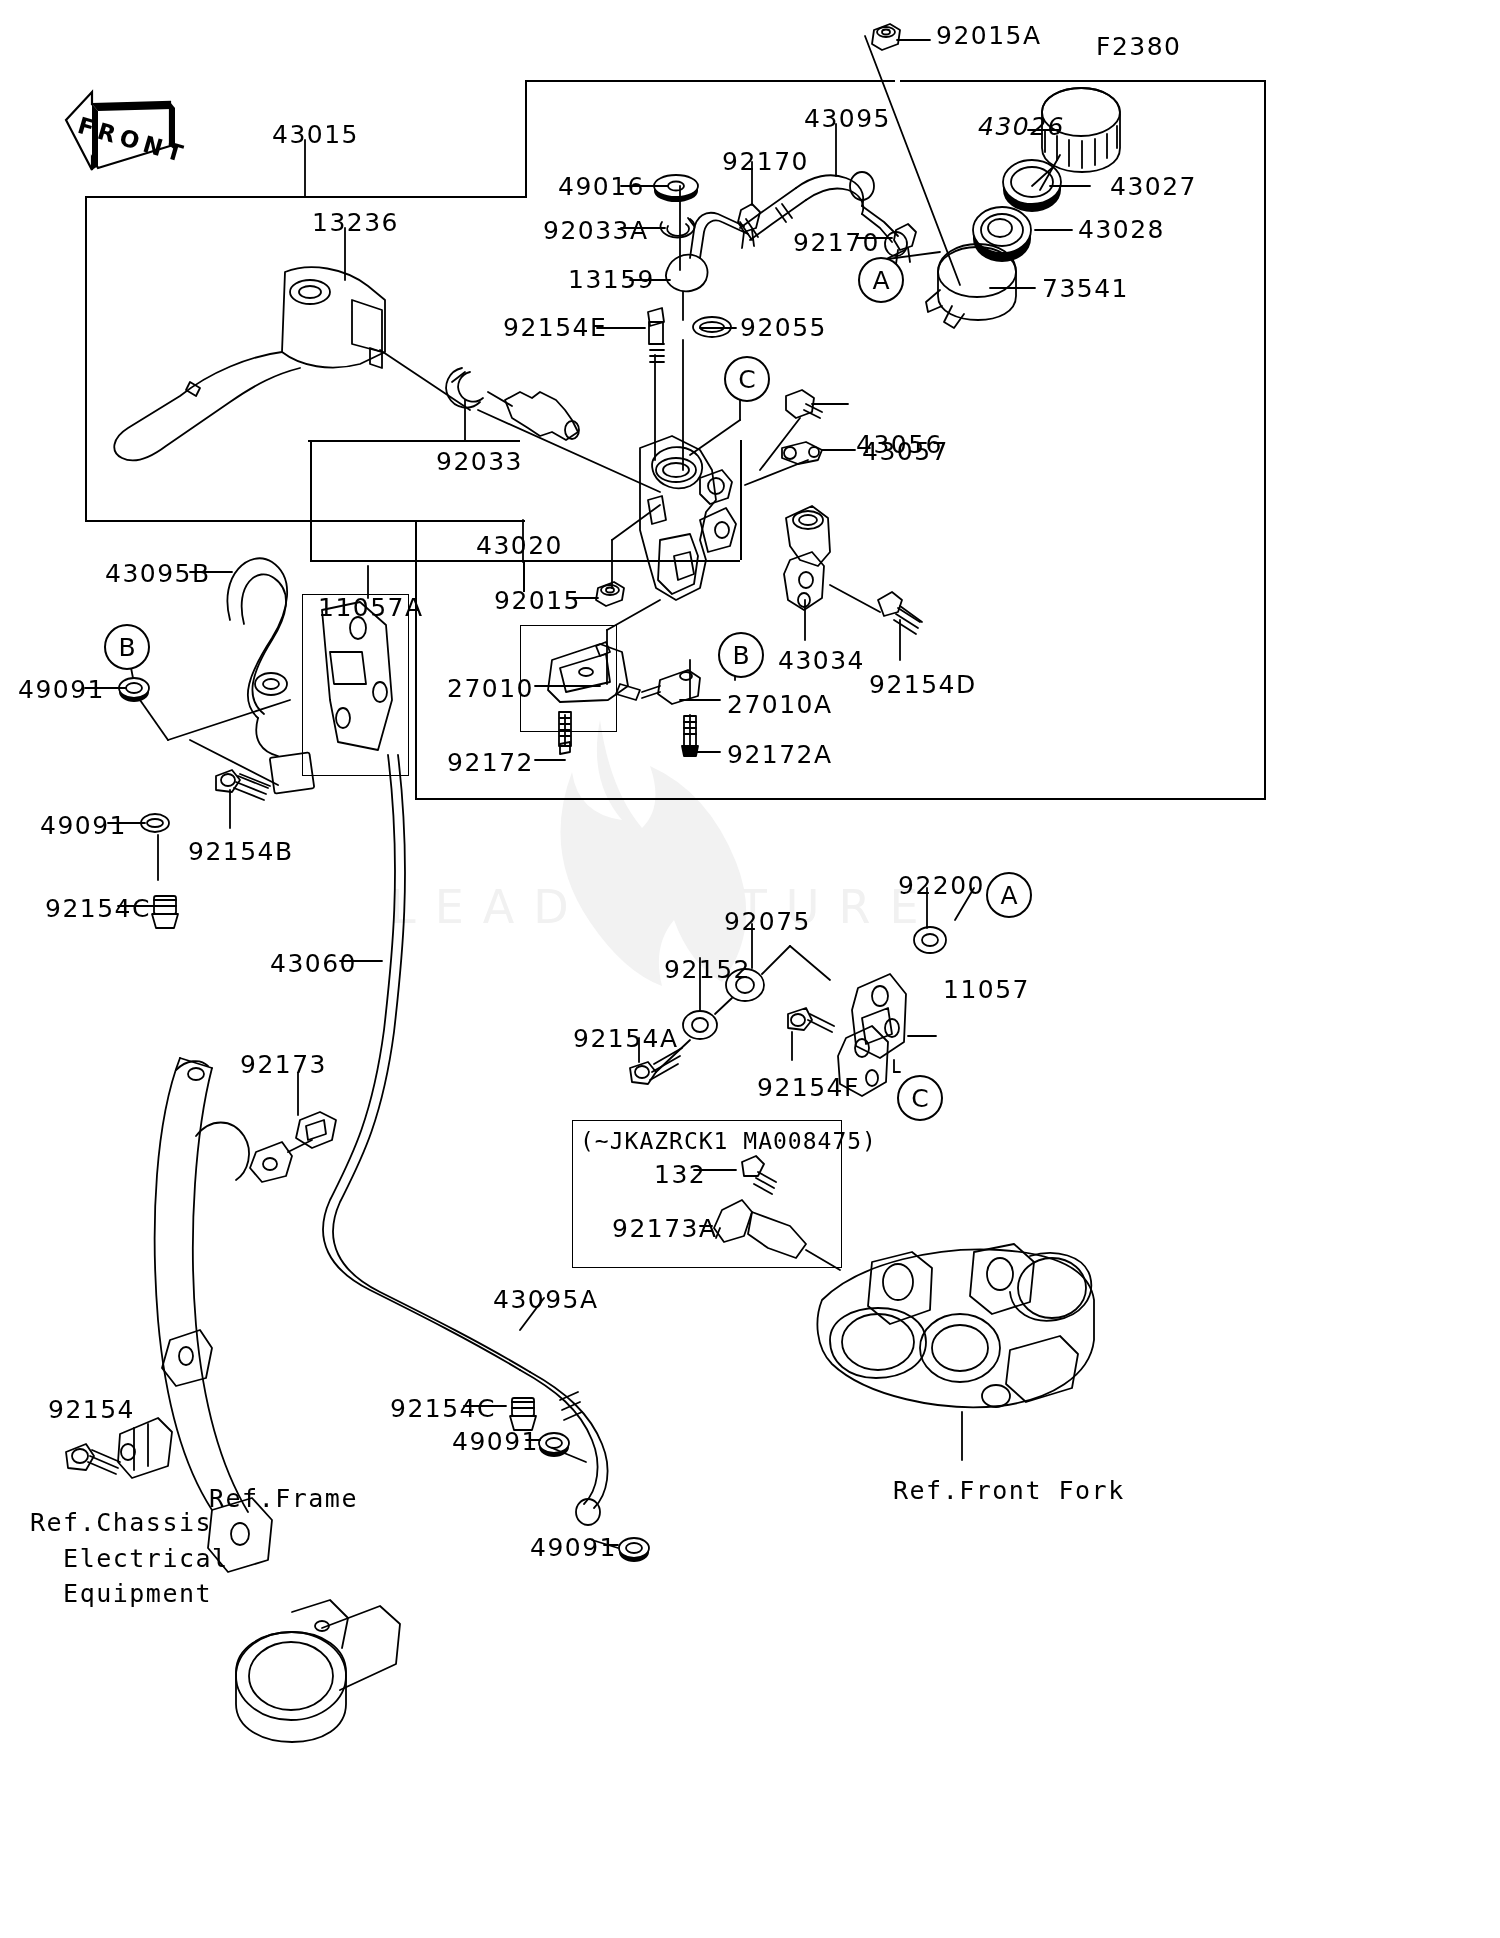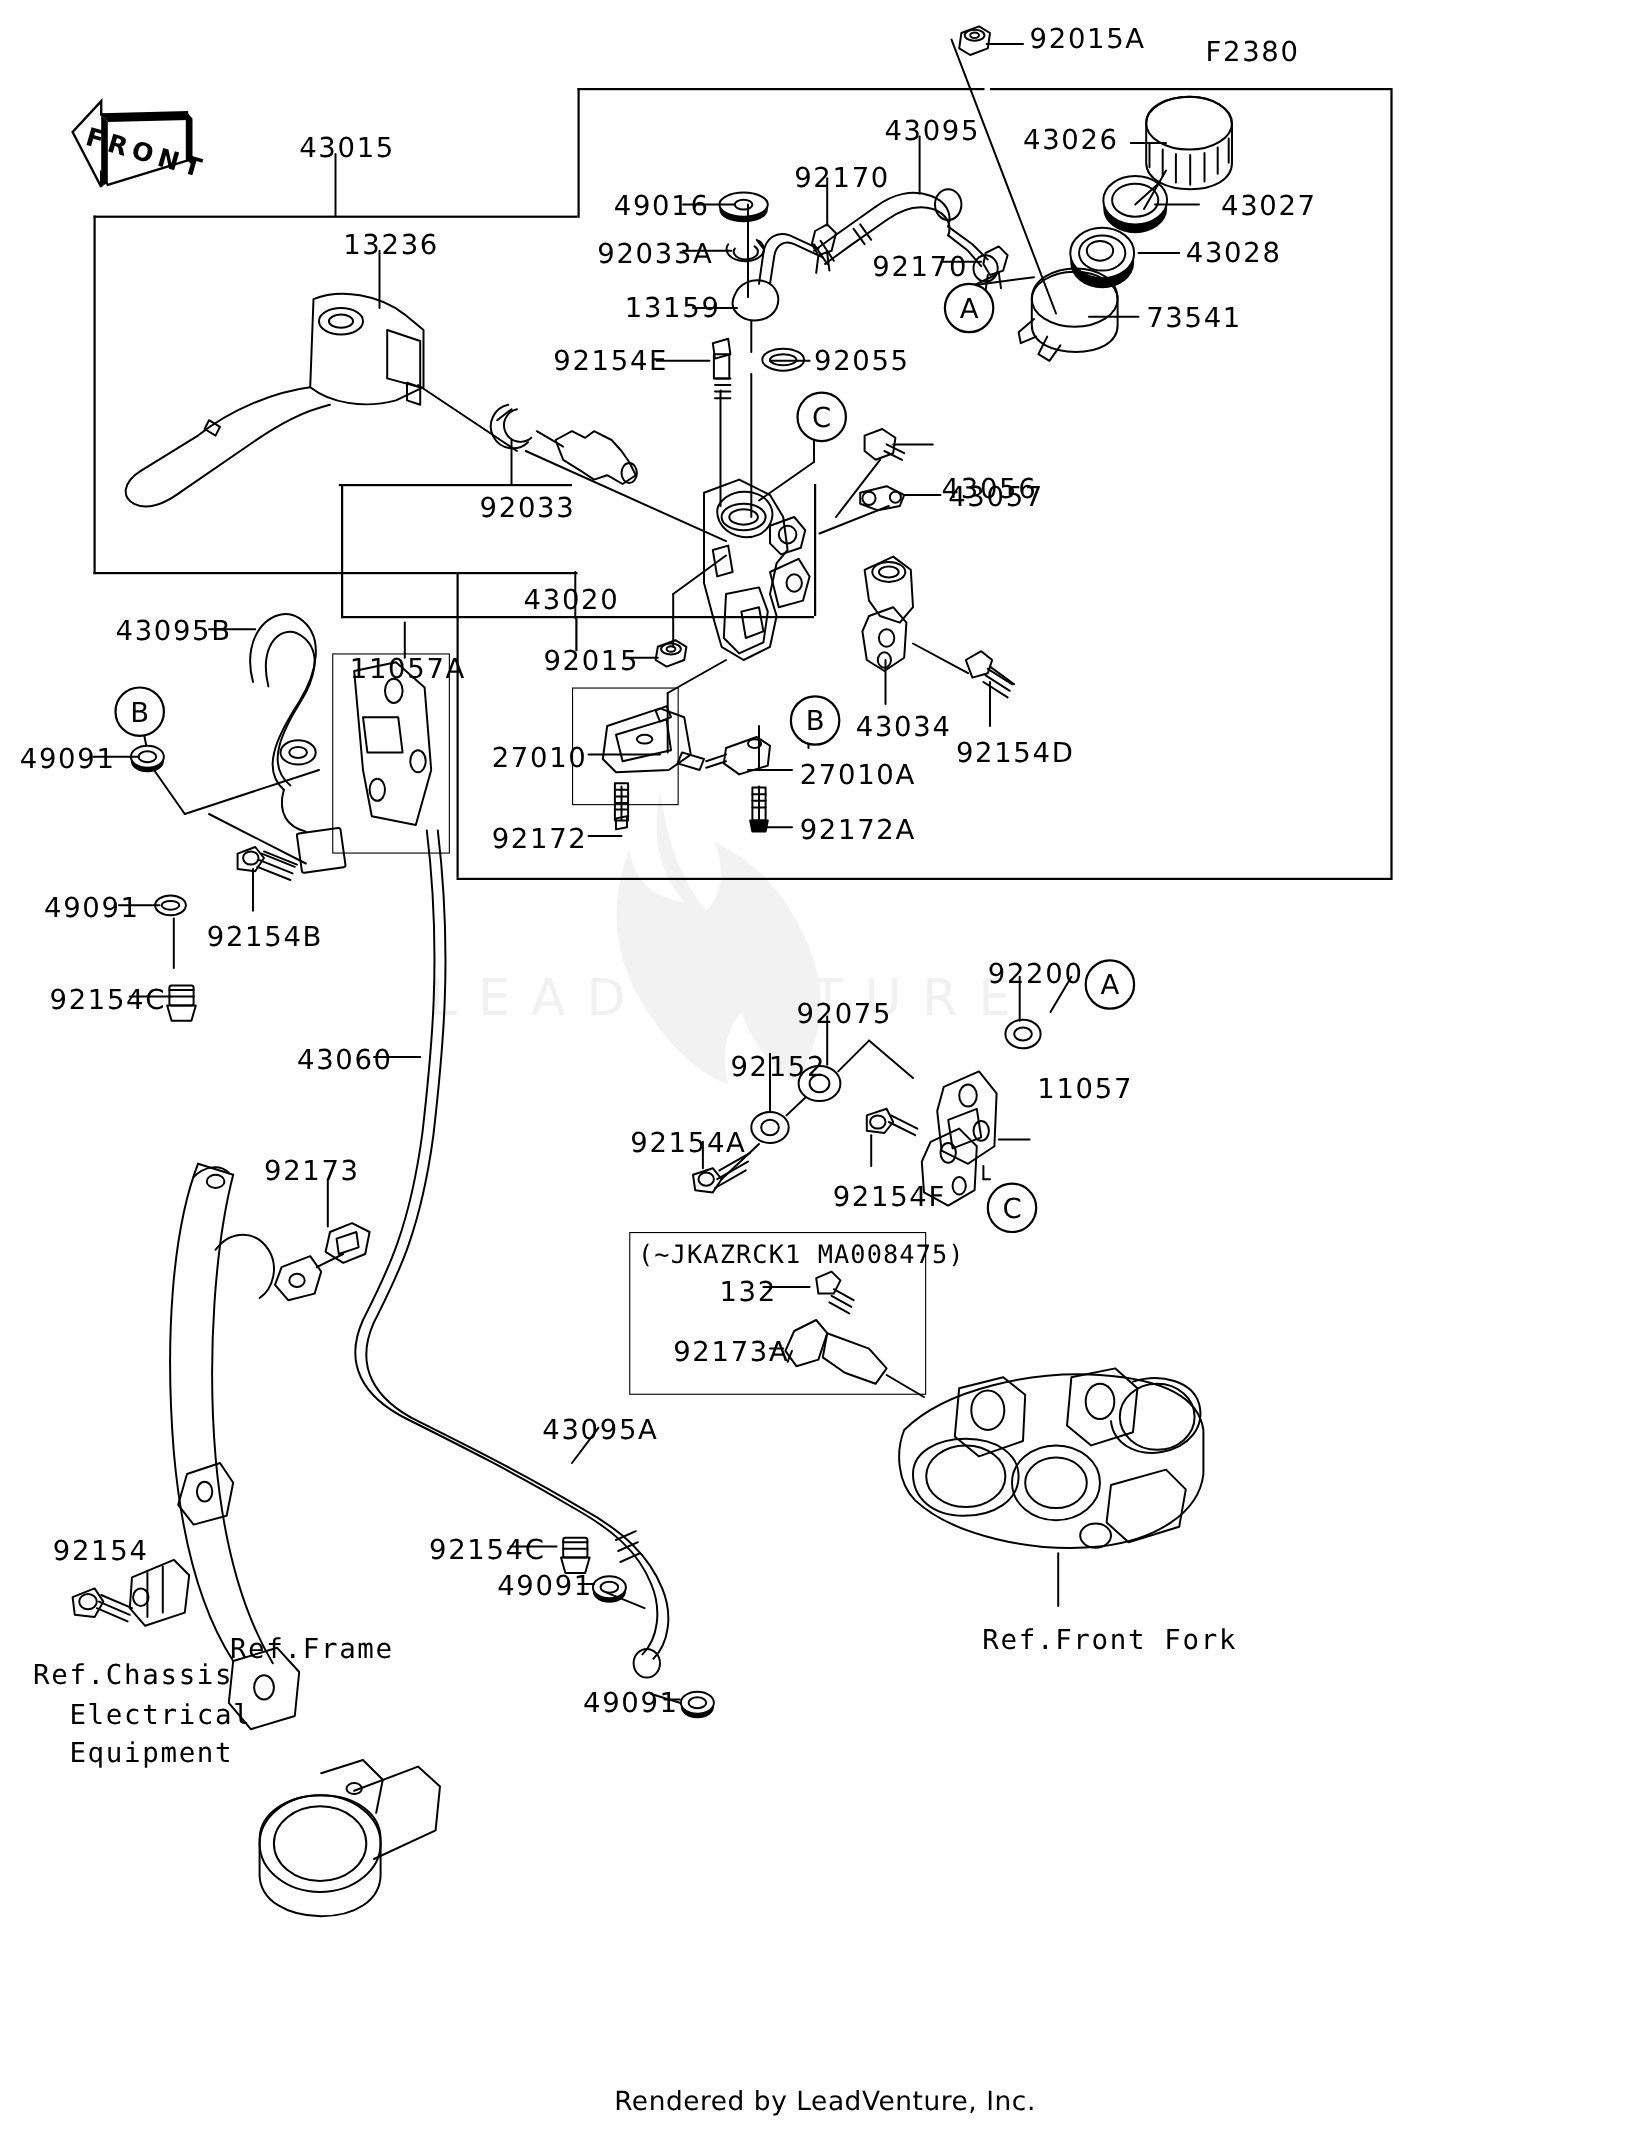--- a/index.html
+++ b/index.html
@@ -450,21 +450,21 @@
       <line x1="962" y1="1412" x2="962" y2="1460"></line>
 
     </g>
   </svg>
 
   <div id="callout-layer">
       <div class="lbl" style="left: 272px; top: 120px;">43015</div>
       <div class="lbl" style="left: 312px; top: 208px;">13236</div>
       <div class="lbl" style="left: 936px; top: 21px;">92015A</div>
       <div class="lbl" style="left: 804px; top: 104px;">43095</div>
-      <div class="lbl" style="left: 930px; top: 112px;">43026</div>
+      <div class="lbl" style="left: 978px; top: 112px; font-style: italic;">43026</div>
       <div class="lbl" style="left: 1098px; top: 172px; margin-left: 12px;">43027</div>
       <div class="lbl" style="left: 1078px; top: 215px;">43028</div>
       <div class="lbl" style="left: 1042px; top: 274px;">73541</div>
       <div class="lbl" style="left: 558px; top: 172px;">49016</div>
       <div class="lbl" style="left: 722px; top: 147px;">92170</div>
       <div class="lbl" style="left: 543px; top: 216px;">92033A</div>
       <div class="lbl" style="left: 793px; top: 228px;">92170</div>
       <div class="lbl" style="left: 568px; top: 265px;">13159</div>
       <div class="lbl" style="left: 503px; top: 313px;">92154E</div>
       <div class="lbl" style="left: 740px; top: 313px;">92055</div>
@@ -512,15 +512,14 @@
     </div>
 
   <div id="refnote-layer">
       <div class="refnote" style="left: 30px; top: 1505px;">Ref.Chassis
   Electrical
   Equipment</div>
       <div class="refnote" style="left: 209px; top: 1481px;">Ref.Frame</div>
       <div class="refnote" style="left: 893px; top: 1473px;">Ref.Front Fork</div>
     </div>
 
-  <div class="foot" style="top:1896px;">Rendered by LeadVenture, Inc.</div>
 
 </div>
 
 </body></html>

